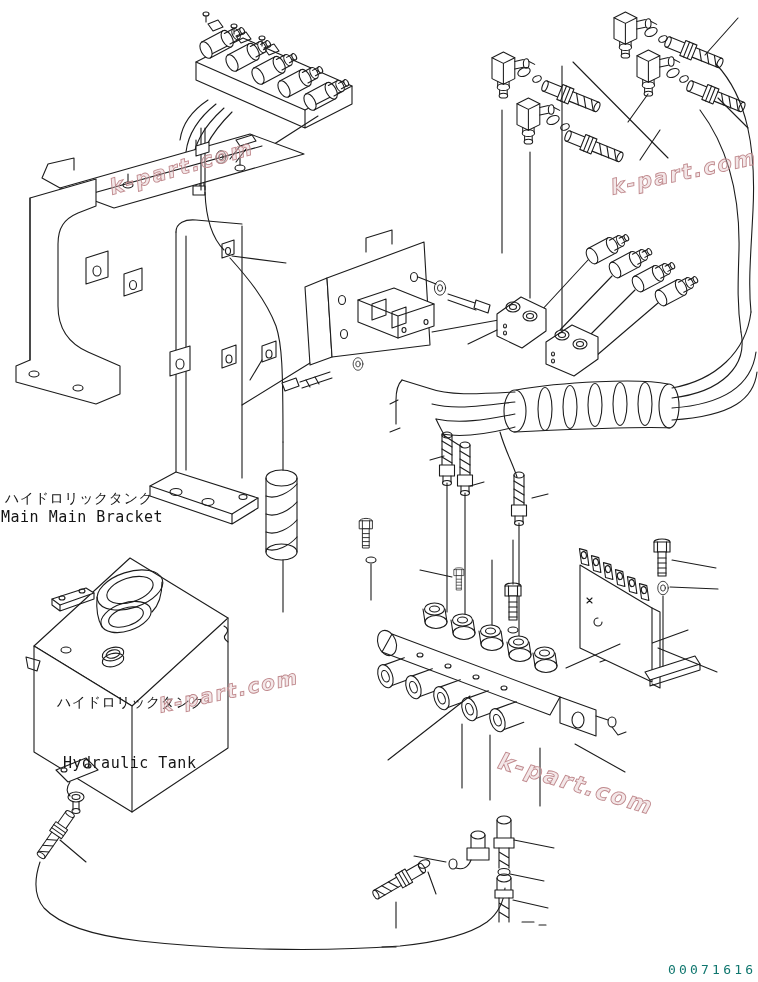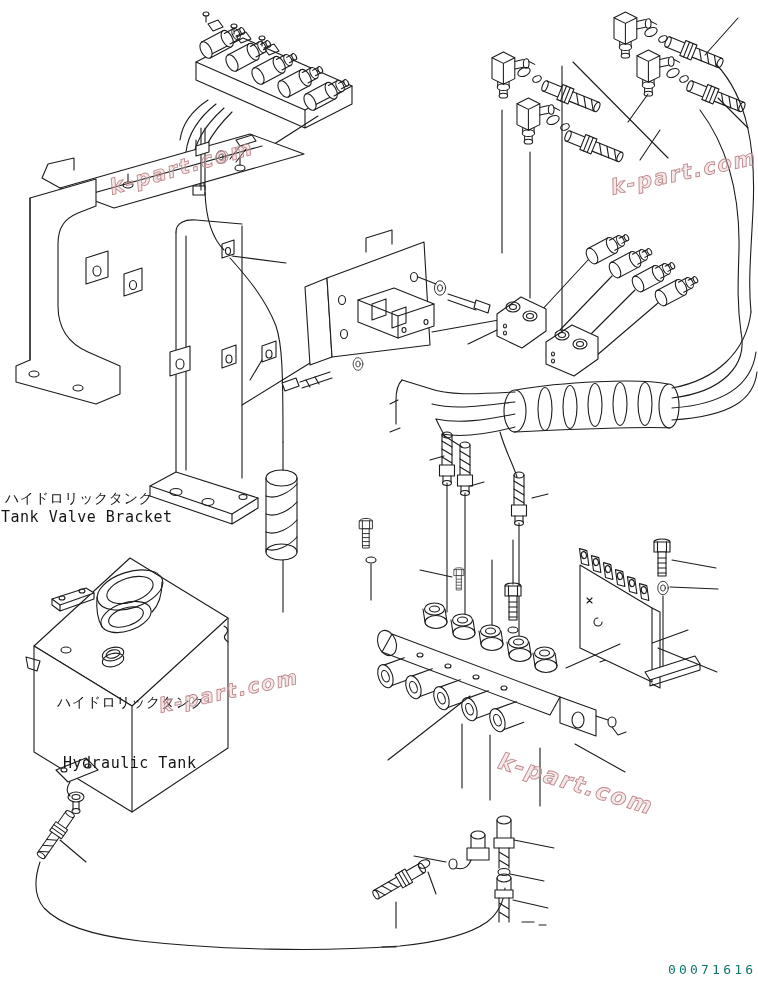--- a/index.html
+++ b/index.html
@@ -423,21 +423,21 @@
         <path d="M497,878 V890 M511,878 V890"></path>
         <path d="M495,890 h18 v8 h-18 z" fill="#fff"></path>
         <path d="M499,898 V922 M509,898 V922 M499,903 l10,6 M499,912 l10,6"></path>
         <path d="M513,900 L548,908"></path>
         <path d="M522,922 H534 M539,925 H546 M382,947 H396"></path>
       </g>
     </g>
   </svg>
 
   <div class="lbl lbl-jp lbl-mvb-jp">ハイドロリックタンク</div>
-  <div class="lbl lbl-en lbl-mvb-en">Tank Valve Bracket</div>
+  <div class="lbl lbl-en lbl-mvb-en">Main Main Bracket</div>
   <div class="lbl lbl-jp lbl-ht-jp">ハイドロリックタンク</div>
   <div class="lbl lbl-en lbl-ht-en">Hydraulic Tank</div>
 
   <div class="wm wm1">k-part.com</div>
   <div class="wm wm2">k-part.com</div>
   <div class="wm wm3">k-part.com</div>
   <div class="wm wm4">k-part.com</div>
 
   <div class="pn">00071616</div>
 </div>

